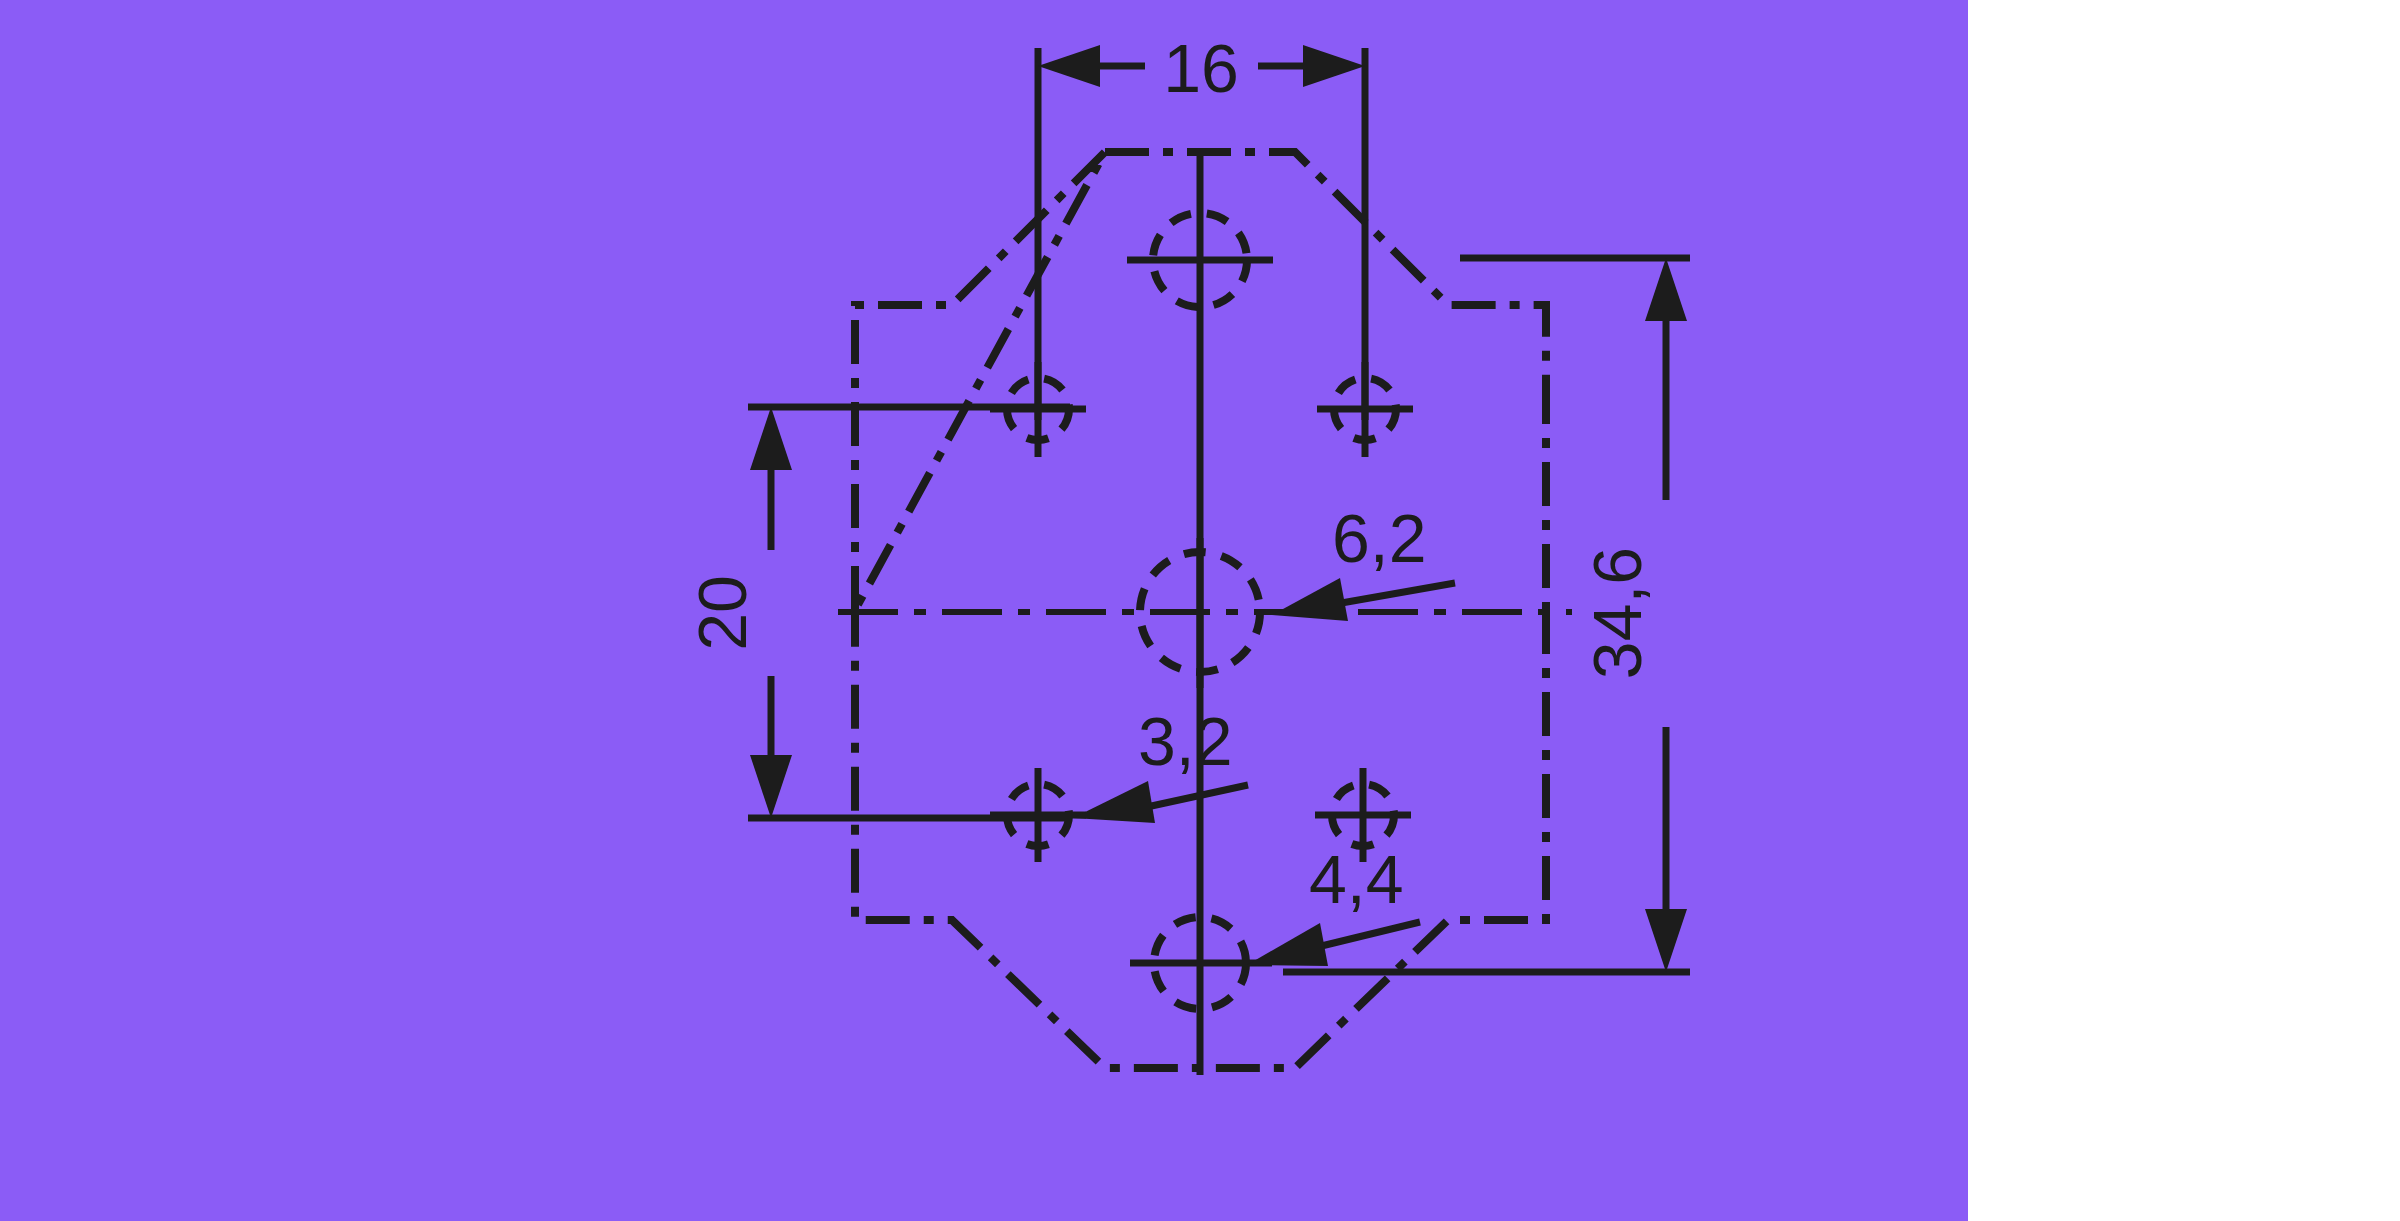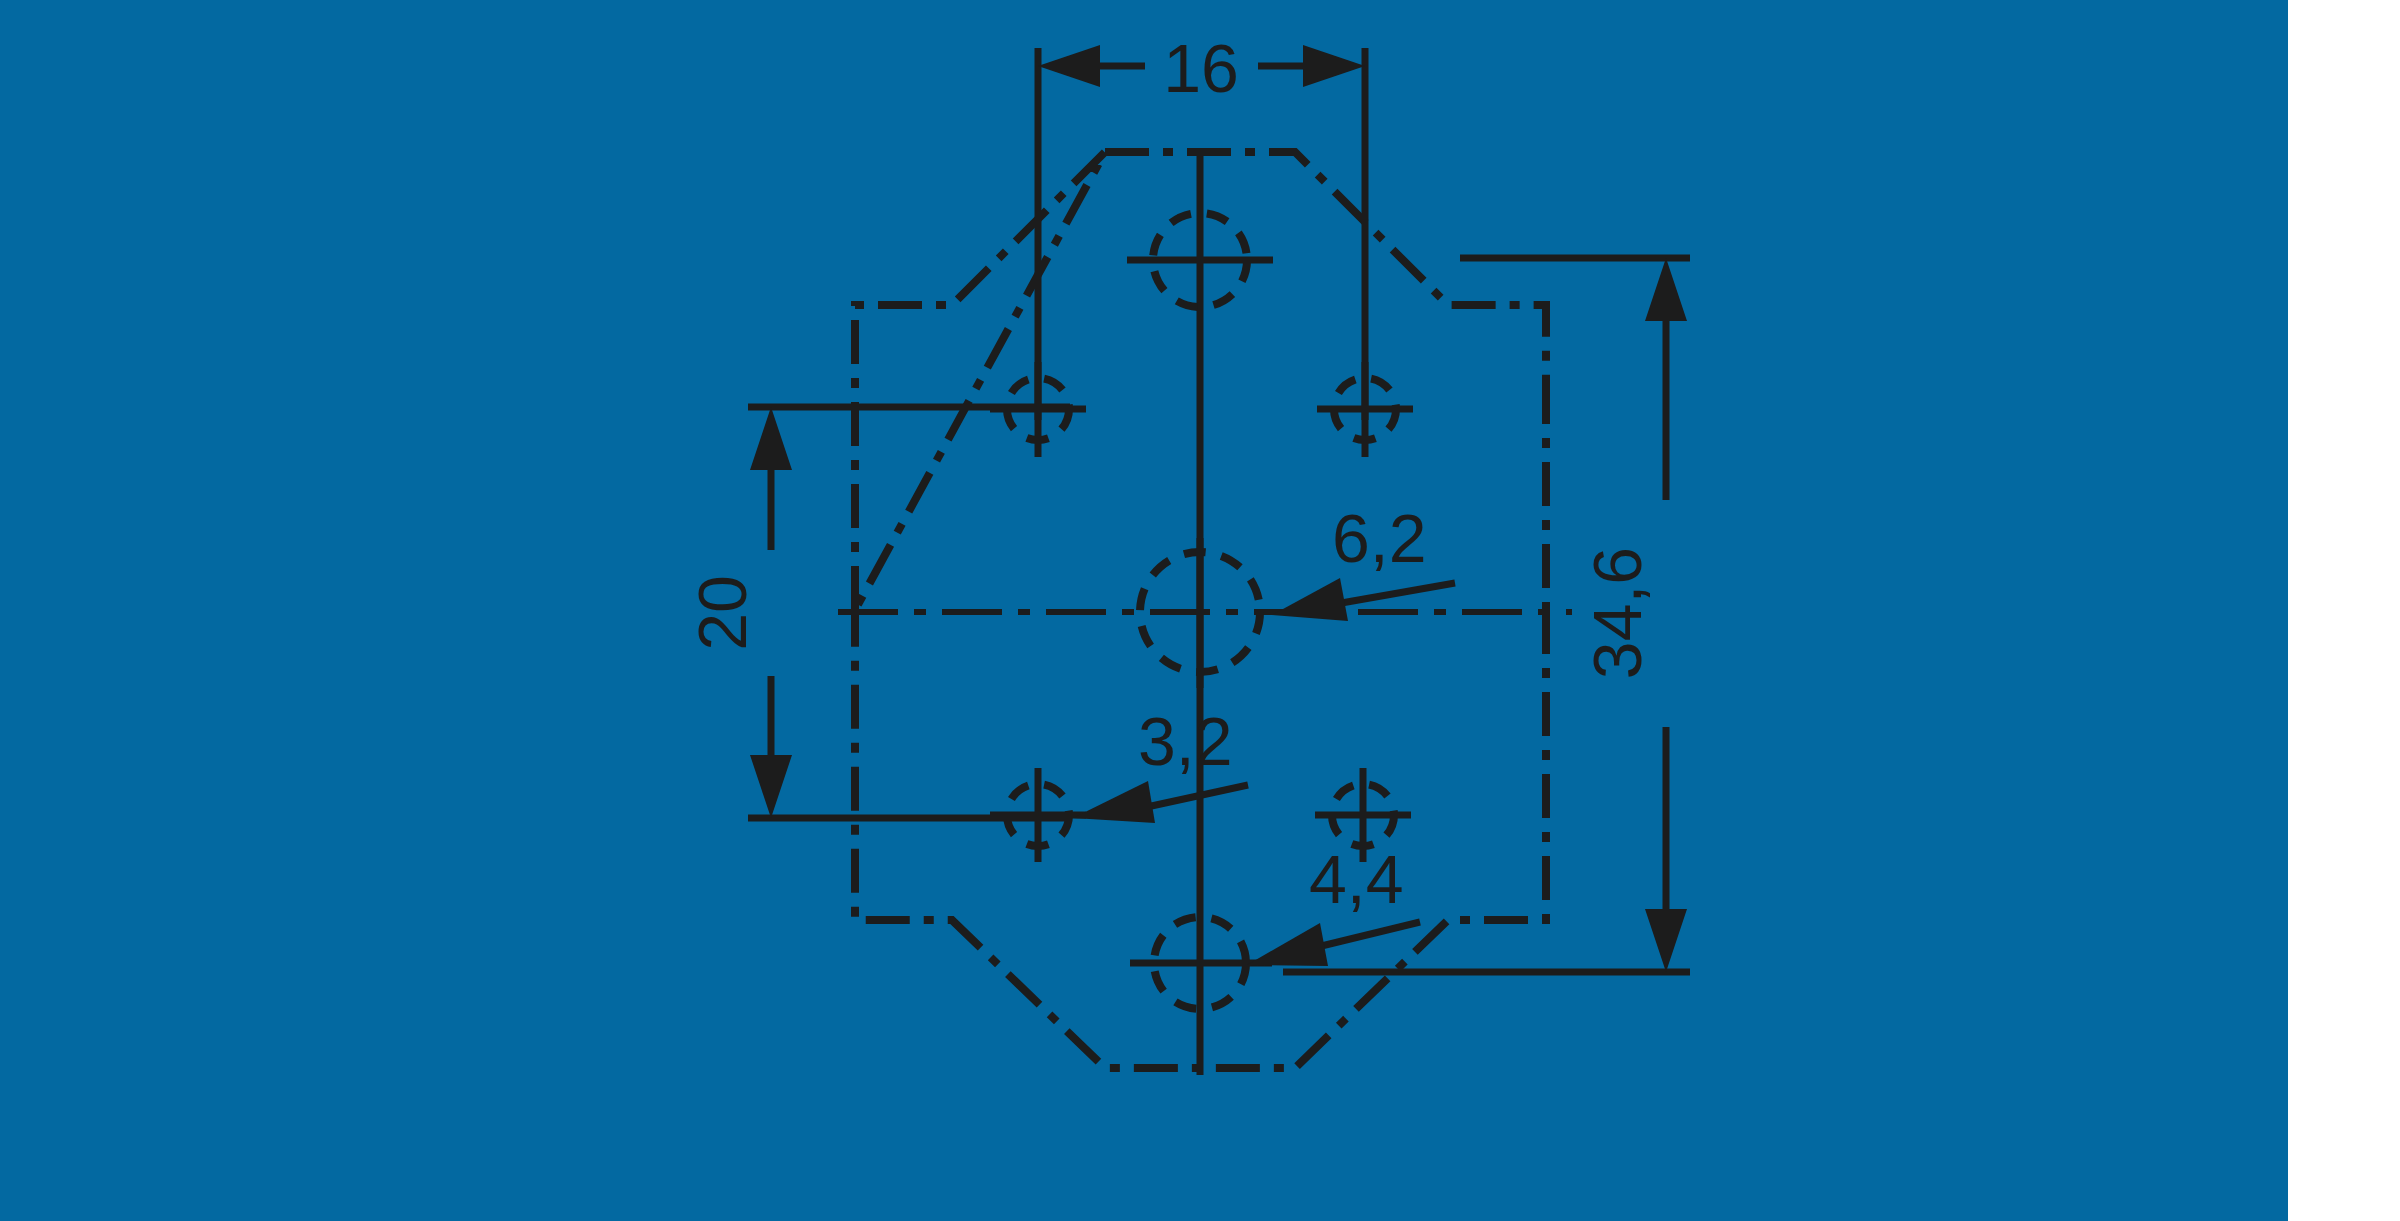--- a/index.html
+++ b/index.html
@@ -6,23 +6,23 @@
   html, body {
     margin: 0;
     padding: 0;
     background: #ffffff;
   }
   body {
     font-family: "Liberation Sans", sans-serif;
   }
   #stage {
     position: relative;
-    width: 2288px;
+    width: 1968px;
     height: 1221px;
-    background: #0369a1;
+    background: #8b5cf6;
     overflow: hidden;
   }
   #drawing {
     position: absolute;
     left: 0;
     top: 0;
     width: 2400px;
     height: 1221px;
   }
   .dim-text {

